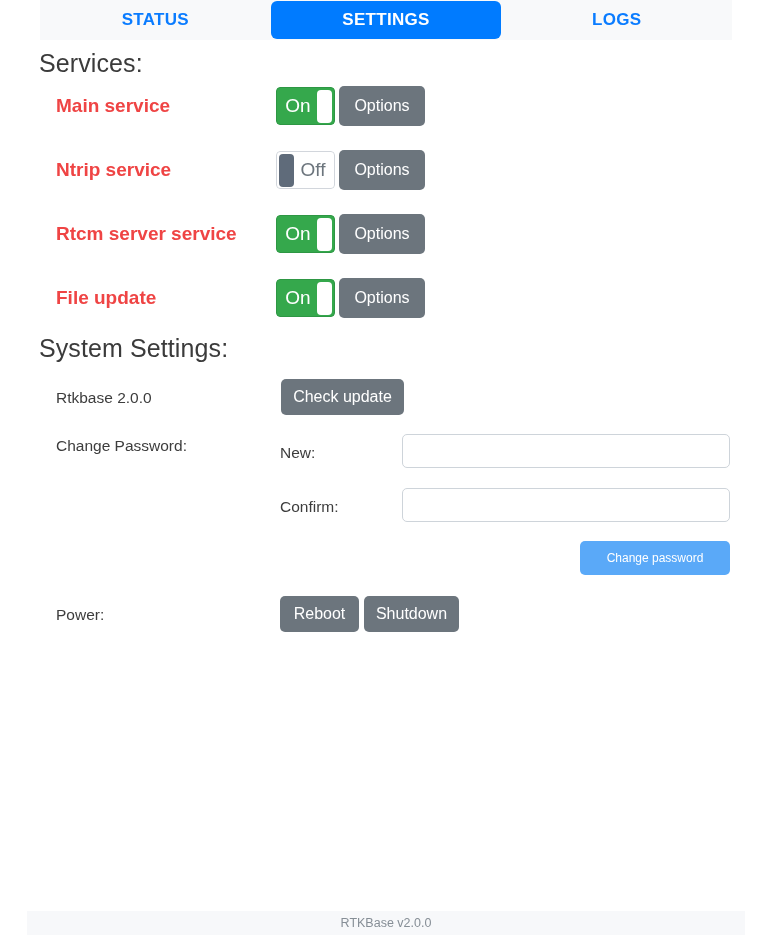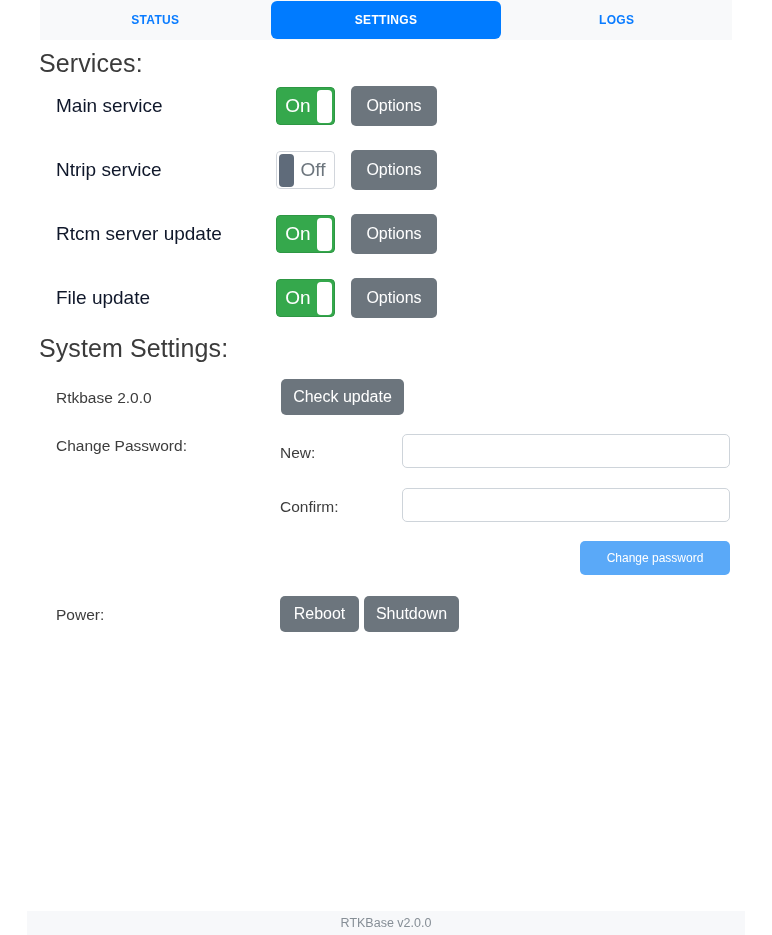--- a/index.html
+++ b/index.html
@@ -30,21 +30,21 @@
     height: 40px;
     background: #f8f9fa;
     display: flex;
     align-items: stretch;
   }
   .tab {
     flex: 1 1 0;
     display: flex;
     align-items: center;
     justify-content: center;
-    font-size: 12px;
+    font-size: 17px;
     font-weight: bold;
     letter-spacing: 0.3px;
     color: #0a7cff;
     cursor: pointer;
     user-select: none;
     background: transparent;
     border: none;
     font-family: "Liberation Sans", sans-serif;
   }
   .tab.active {
@@ -72,22 +72,22 @@
     left: 0;
     width: 772px;
     height: 40px;
   }
   .service-label {
     position: absolute;
     left: 56px;
     top: 0;
     line-height: 40px;
     font-size: 19px;
-    color: #0f172a;
-    font-weight: 400;
+    color: #ef4444;
+    font-weight: 700;
     white-space: nowrap;
   }
 
   
   .toggle {
     position: absolute;
     left: 275px;
     top: 0px;
     width: 61px;
     height: 40px;
@@ -146,21 +146,20 @@
     background: #5aa9f8;
     color: #ffffff;
   }
   .btn-options {
     position: absolute;
     left: 339px;
     top: 0px;
     width: 86px;
     height: 40px;
     font-size: 16px;
-    margin-left: 12px;
   }
 
   
   .sys-row { position: absolute; left: 0; width: 772px; }
   .sys-label {
     position: absolute;
     left: 56px;
     font-size: 15.5px;
     color: #3d3d3d;
     white-space: nowrap;
@@ -279,21 +278,21 @@
     <div class="service-label">Ntrip service</div>
     <div class="toggle off">
       <div class="track"></div>
       <div class="state-text">Off</div>
       <div class="knob"></div>
     </div>
     <button class="btn btn-gray btn-options">Options</button>
   </div>
 
   <div class="service-row" id="row-rtcm" style="top:214px;">
-    <div class="service-label">Rtcm server update</div>
+    <div class="service-label">Rtcm server service</div>
     <div class="toggle on">
       <div class="track"></div>
       <div class="state-text">On</div>
       <div class="knob"></div>
     </div>
     <button class="btn btn-gray btn-options">Options</button>
   </div>
 
   <div class="service-row" id="row-file" style="top:278px;">
     <div class="service-label">File update</div>

